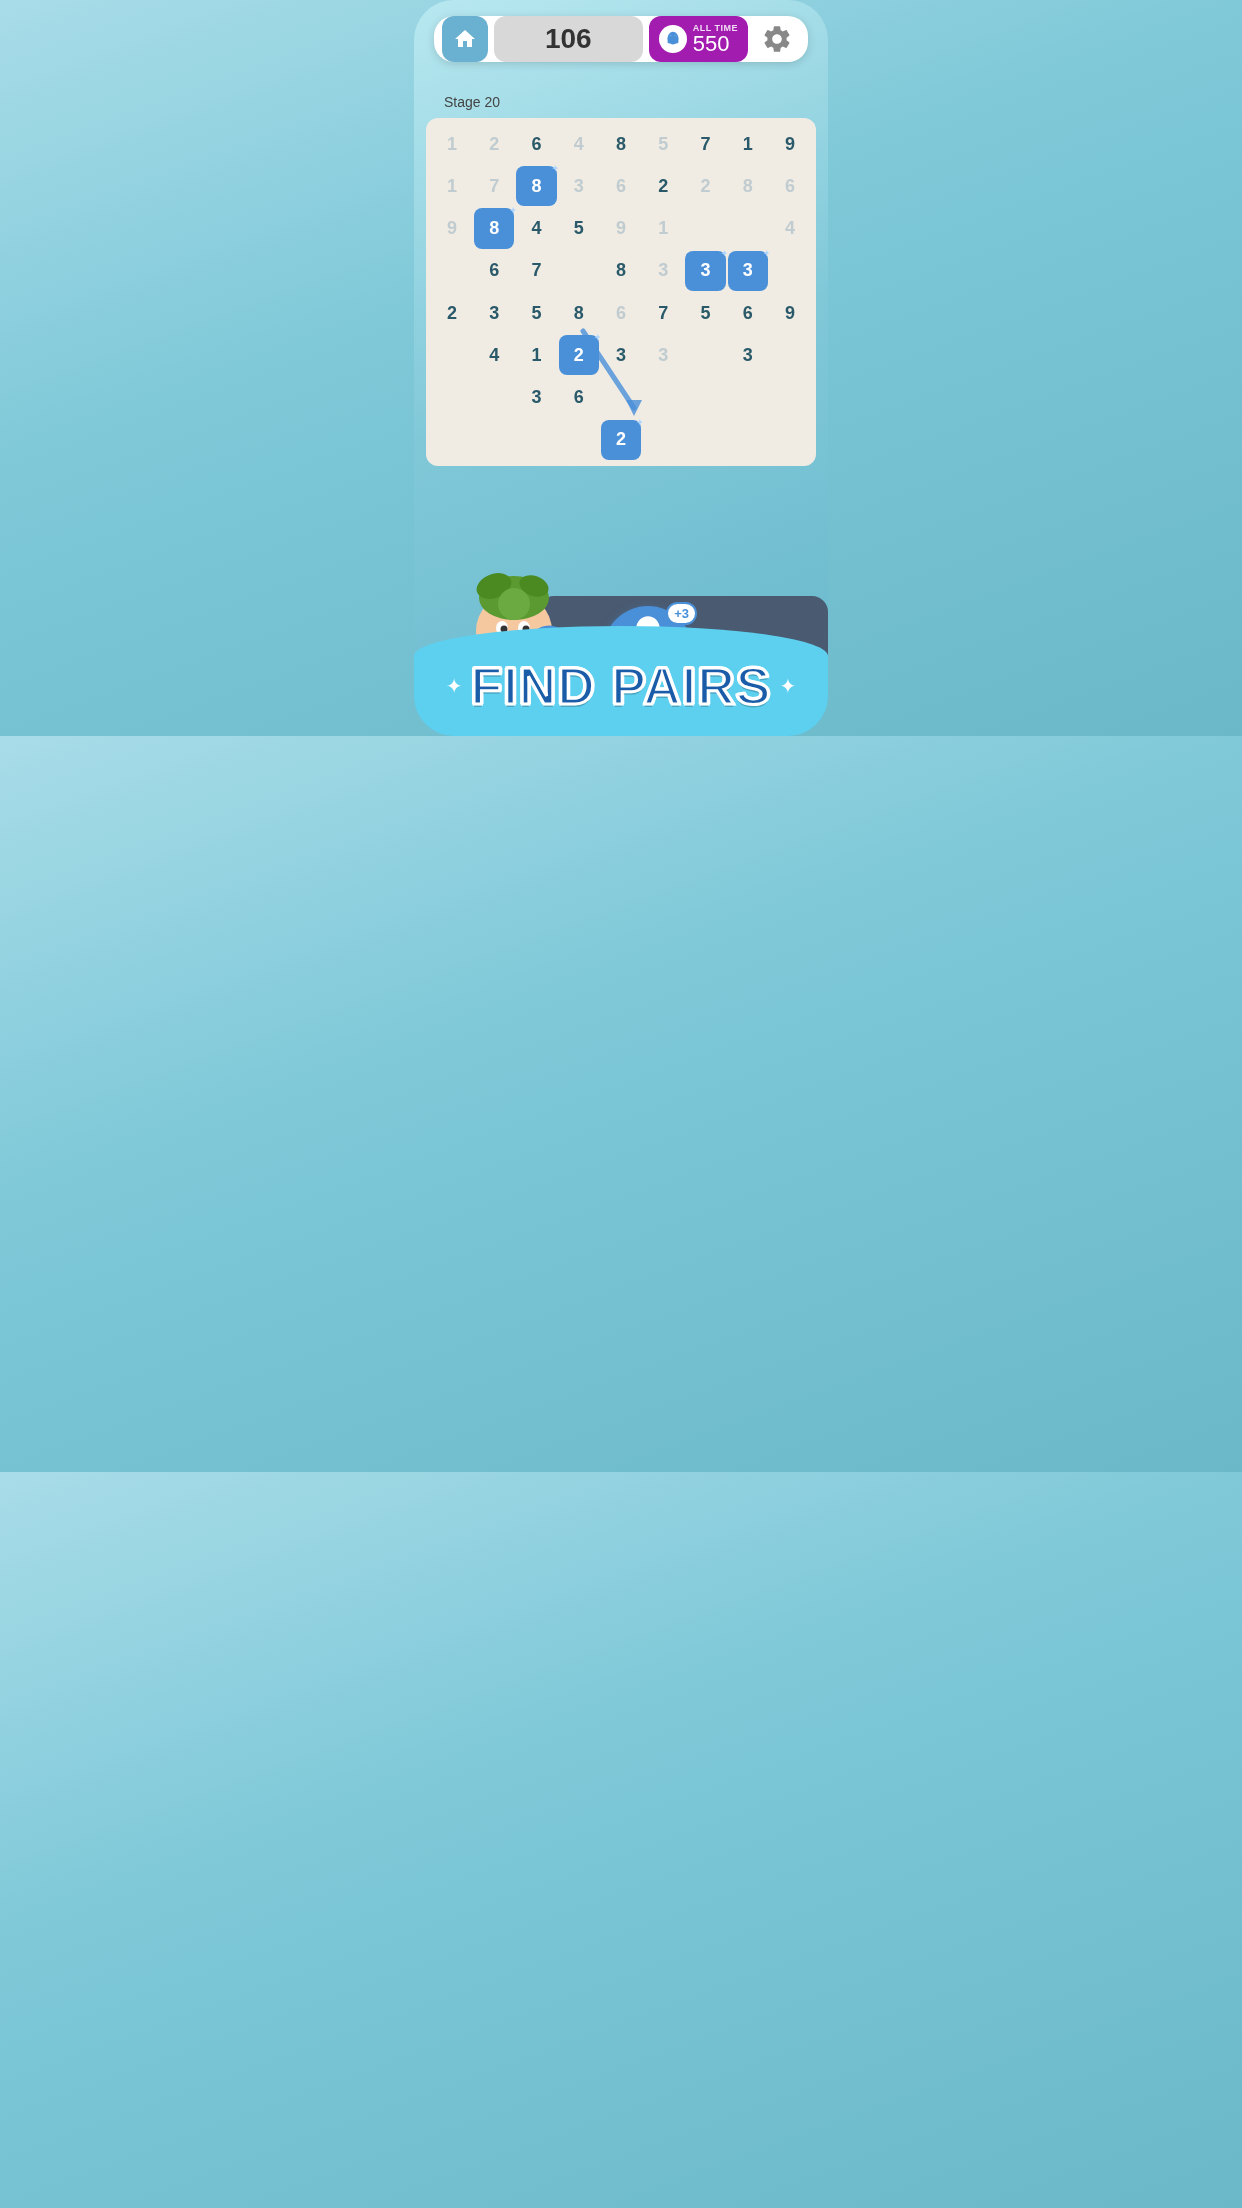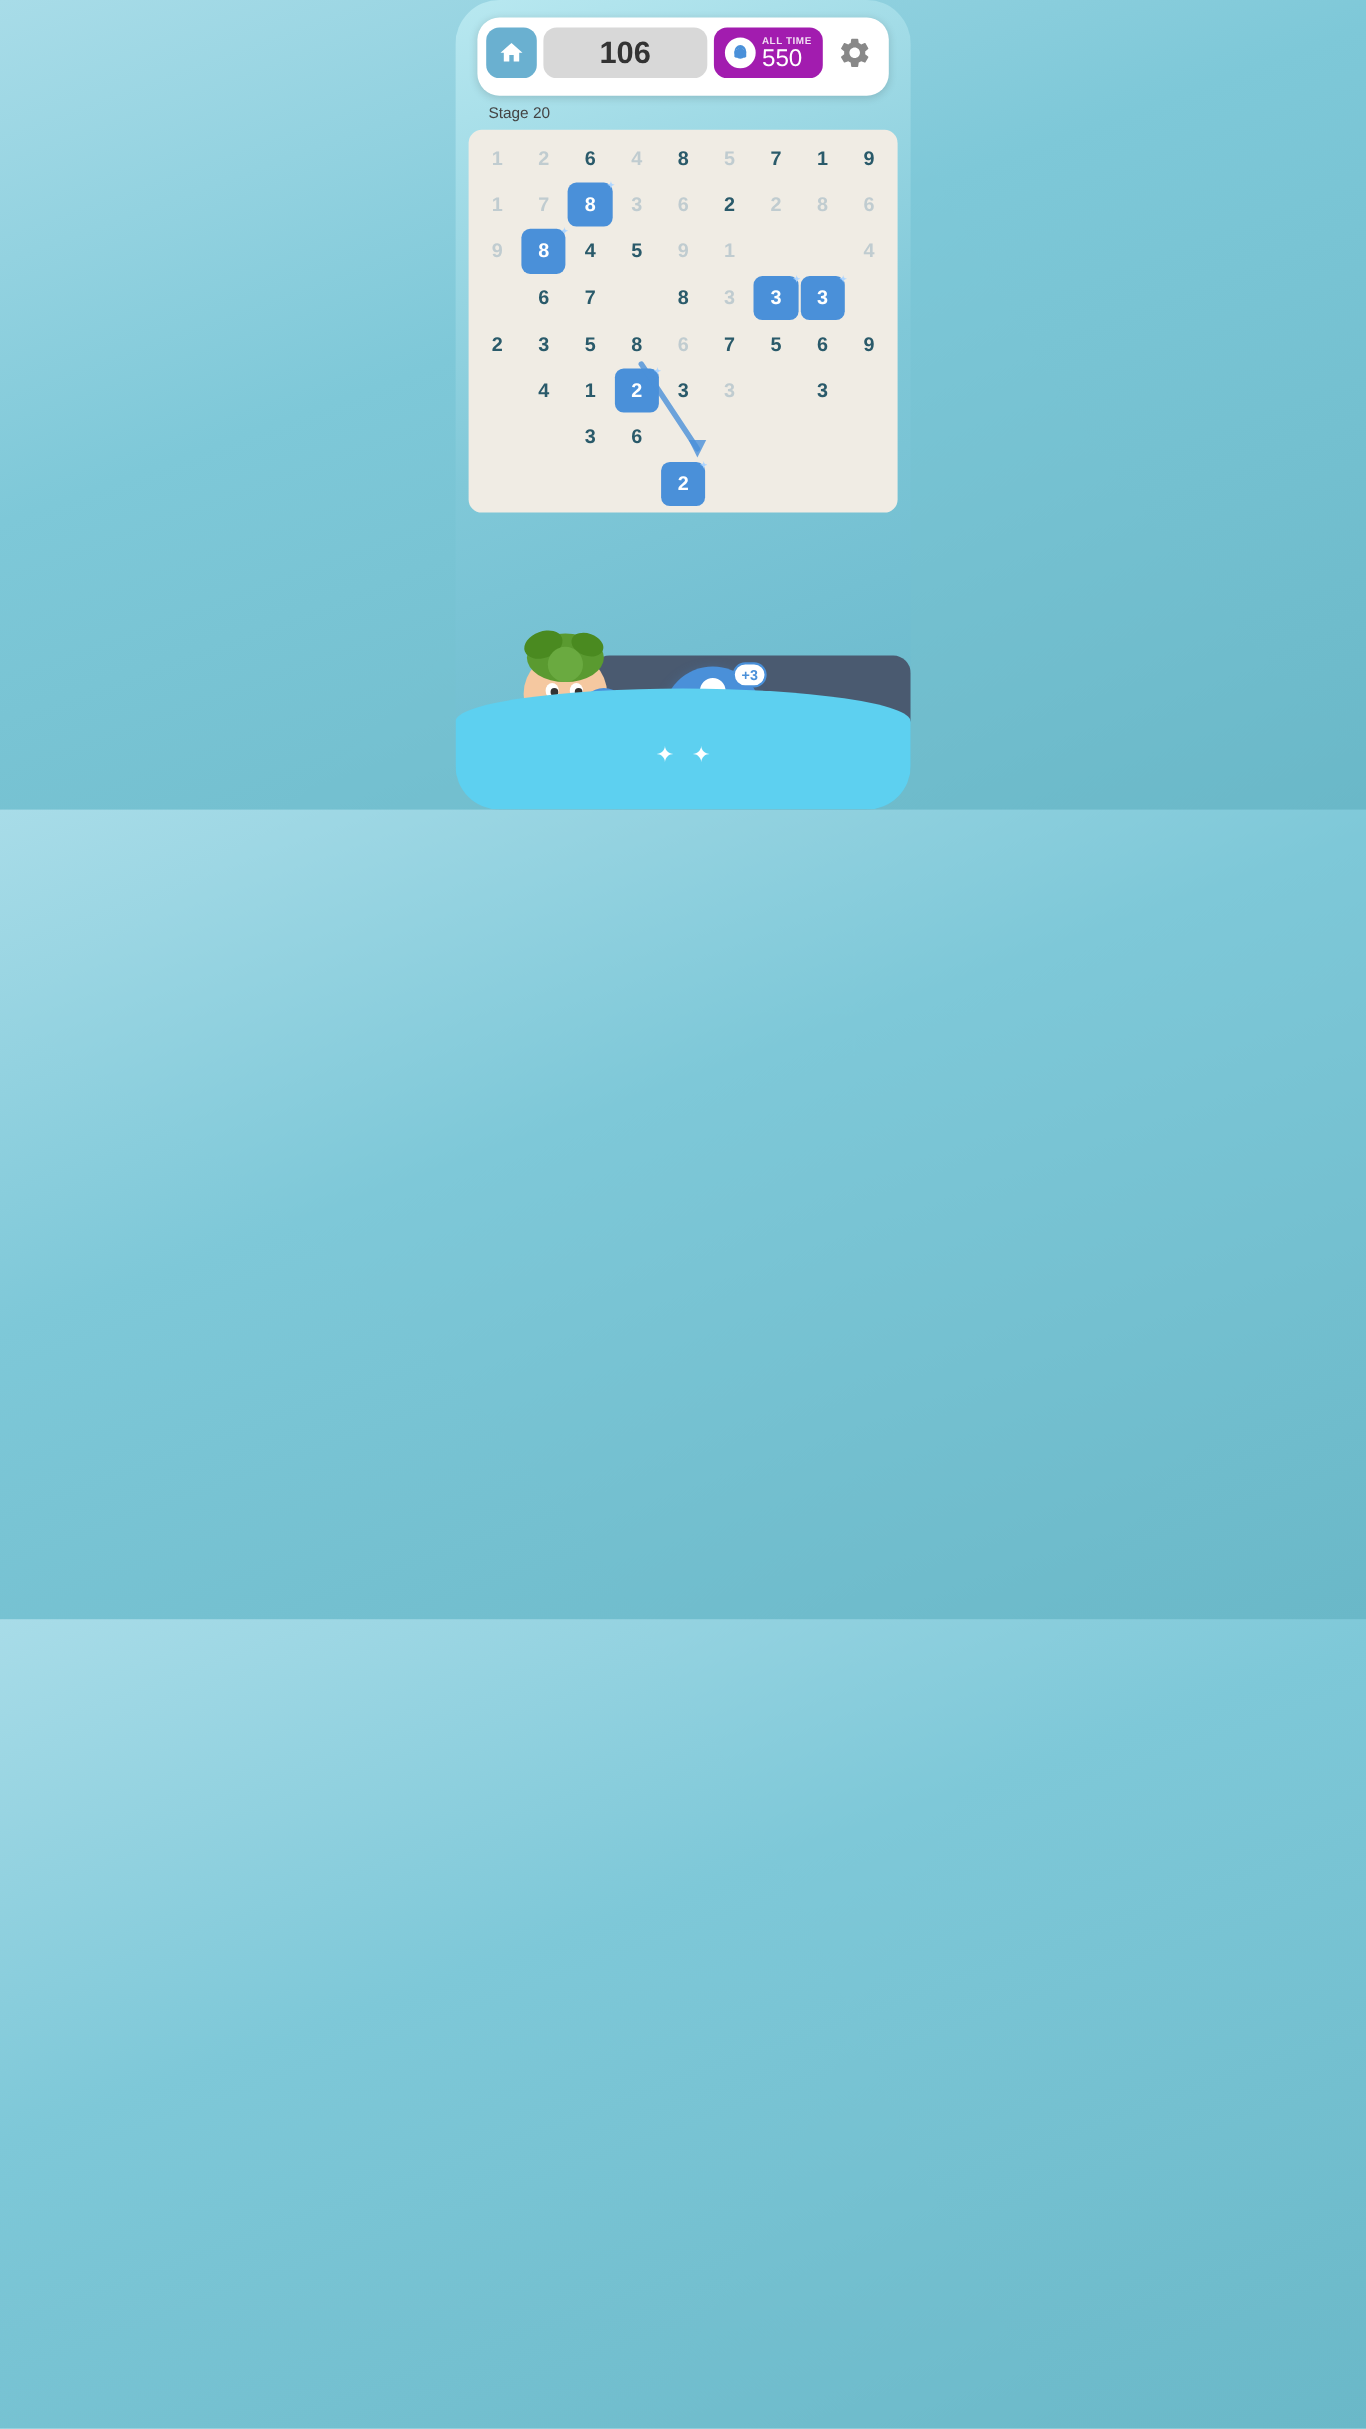--- a/index.html
+++ b/index.html
@@ -23,24 +23,24 @@
     }
 
     
     .top-bar {
       position: absolute;
       top: 16px;
       left: 20px;
       right: 20px;
       background: white;
       border-radius: 20px;
-      height: 71px;
-      display: flex;
-      align-items: flex-end;
-      padding: 16px 8px;
+      height: 46px;
+      display: flex;
+      align-items: flex-start;
+      padding: 0 8px;
       gap: 6px;
       box-shadow: 0 2px 8px rgba(0,0,0,0.15);
     }
 
     .home-btn {
       width: 46px;
       height: 46px;
       background: #6ab0d0;
       border-radius: 12px;
       display: flex;
@@ -452,16 +452,17 @@
     <div class="hint-play">
       <svg width="16" height="16" viewBox="0 0 24 24" fill="white">
         <path d="M8 5v14l11-7z"></path>
       </svg>
     </div>
     <span class="hint-badge">+3</span>
   </div>
 
   <div class="bottom-banner">
     <span class="sparkle-white">✦</span>
+    <span class="find-pairs-text">FIND PAIRS</span>
     <span class="sparkle-white">✦</span>
   </div>
 
 </div>
 
 </body></html>

